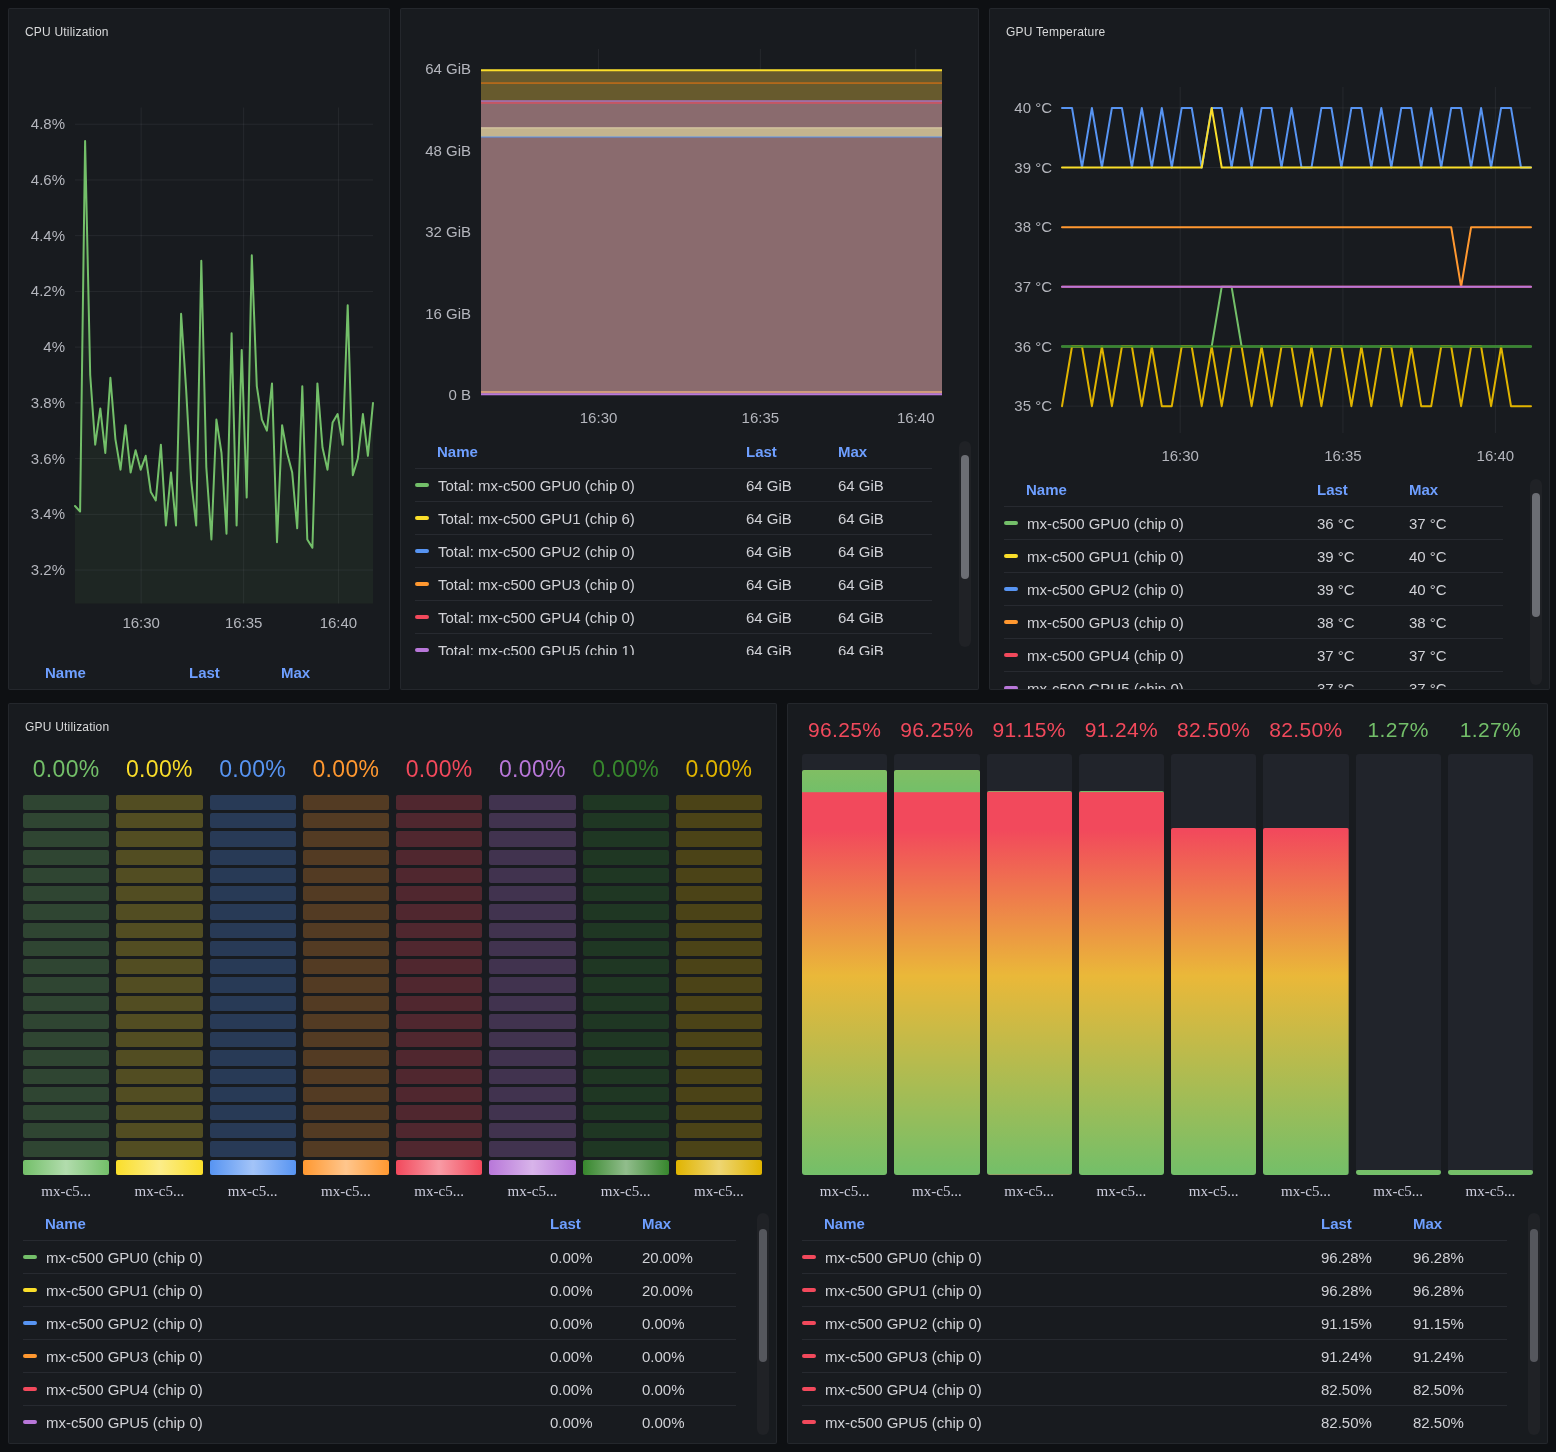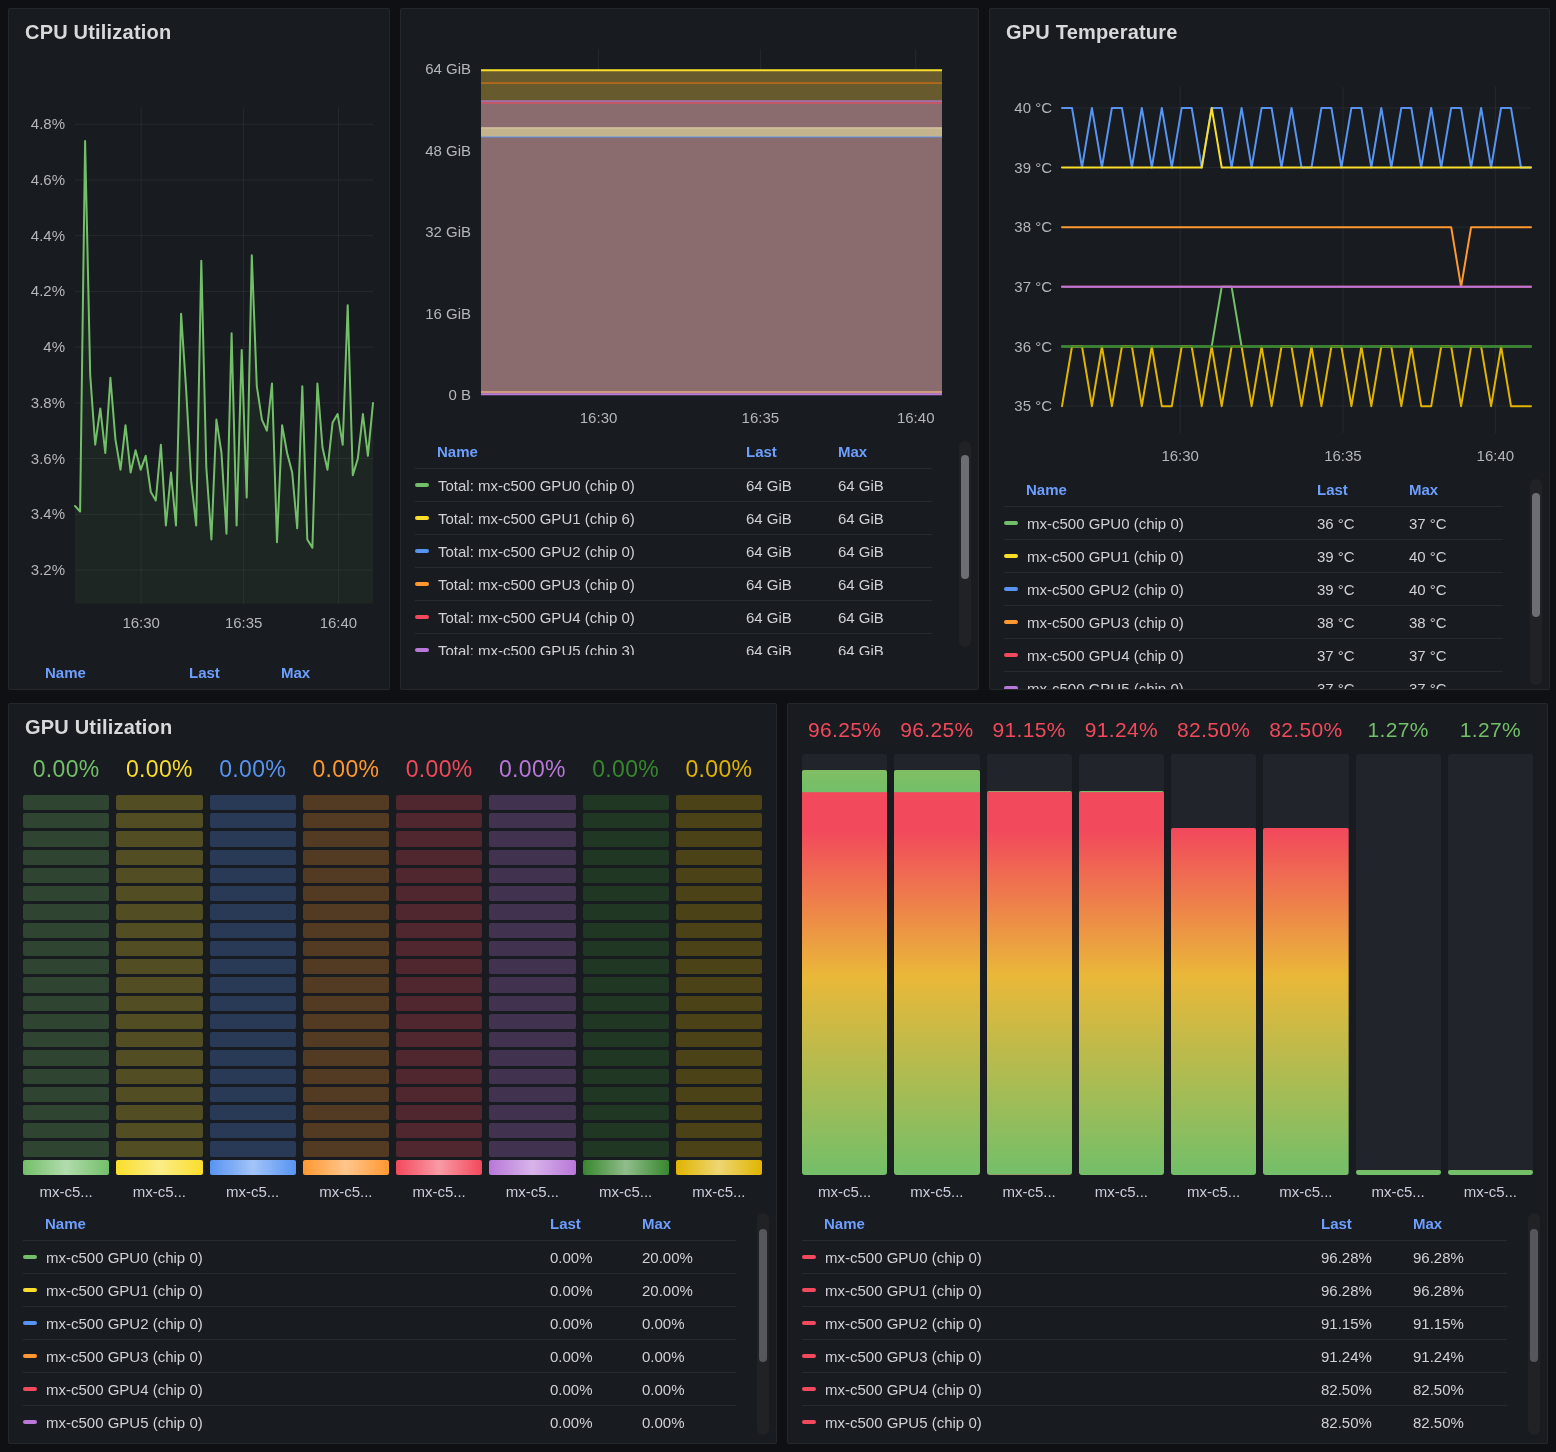--- a/index.html
+++ b/index.html
@@ -4,21 +4,21 @@
 <style>
   * { box-sizing: border-box; }
   html,body { margin:0; padding:0; background:#0e1013; }
   body { font-family:"Liberation Sans", sans-serif; width:1556px; height:1452px; }
   .dashboard { position:relative; width:1556px; height:1452px; padding:8px; }
   .row { display:grid; gap:10px; }
   .row1 { grid-template-columns:382px 579px 561px; height:682px; margin-bottom:13px; }
   .row2 { grid-template-columns:769px 761px; height:741px; }
   .panel { background:#181b1f; border:1px solid rgba(204,204,220,0.07); border-radius:2px;
            display:flex; flex-direction:column; overflow:hidden; position:relative; }
-  .panel h2 { margin:0; padding:10px 16px 2px; font-size:20px; font-weight:700; color:#d8d9da; line-height:26px; letter-spacing:.2px; }
+  .panel h2 { margin:0; padding:10px 16px 2px; font-size:12px; font-weight:400; color:#d8d9da; line-height:26px; letter-spacing:.2px; }
   .chart { position:relative; flex:1; padding:0 6px; }
   .chart.fixed { flex:none; height:424px; }
   .chart svg { display:block; width:100%; height:100%; }
 
   
   .legend { position:relative; padding:0 14px; margin-top:2px; flex:none; }
   .legend.clip { height:220px; overflow:hidden; padding-right:46px; }
   .legend.rows6 { height:236px; overflow:hidden; padding-right:40px; }
   .lhead,.lrow { display:grid; grid-template-columns:1fr 92px 94px; align-items:center; height:33px; }
   .lhead { color:#6e9fff; font-weight:700; font-size:15px; }
@@ -33,21 +33,21 @@
 
   
   .gauges { flex:1; display:flex; gap:7px; padding:4px 14px 0; }
   .gcol { flex:1; display:flex; flex-direction:column; min-width:0; }
   .gval { text-align:center; font-size:23px; font-weight:400; margin:10px 0 12px; letter-spacing:.3px; }
   .led-stack { flex:1; display:flex; flex-direction:column; gap:3px; }
   .led-cell { flex:1; border-radius:2px; }
   .vtrack { flex:1; background:#21242b; border-radius:3px; position:relative; overflow:hidden; }
   .vfill { position:absolute; left:0; right:0; bottom:0; border-radius:2px 2px 0 0; }
   .gcat { height:27px; line-height:27px; text-align:center; font-size:15px; color:#ccccdc;
-          overflow:hidden; white-space:nowrap; margin-top:3px; }
+          overflow:hidden; white-space:nowrap; margin-top:3px;font-family:Liberation Serif, serif; }
 </style>
 </head>
 <body>
 
 <div class="dashboard">
 
   <div class="row row1">
 
     <section class="panel">
       <h2>CPU Utilization</h2>
@@ -168,21 +168,21 @@
               <div class="lname">
                 <span class="lmark" style="background: rgb(242, 73, 92);"></span>
                 <span>Total: mx-c500 GPU4 (chip 0)</span>
               </div>
               <div class="lval">64 GiB</div>
               <div class="lval">64 GiB</div>
             </div>
             <div class="lrow">
               <div class="lname">
                 <span class="lmark" style="background: rgb(184, 119, 217);"></span>
-                <span>Total: mx-c500 GPU5 (chip 3)</span>
+                <span>Total: mx-c500 GPU5 (chip 1)</span>
               </div>
               <div class="lval">64 GiB</div>
               <div class="lval">64 GiB</div>
             </div>
           </div>
         <div class="sbar">
           <div class="sthumb"></div>
         </div>
       </div>
     </section>

